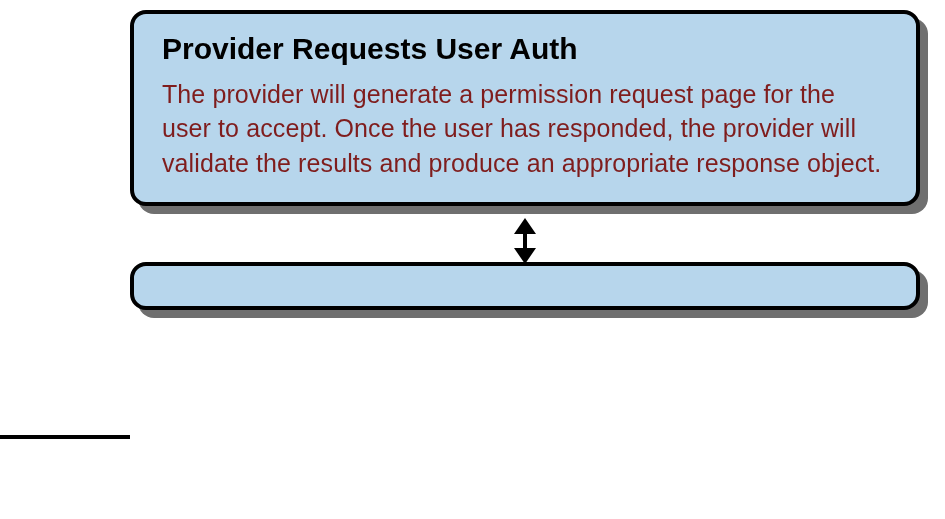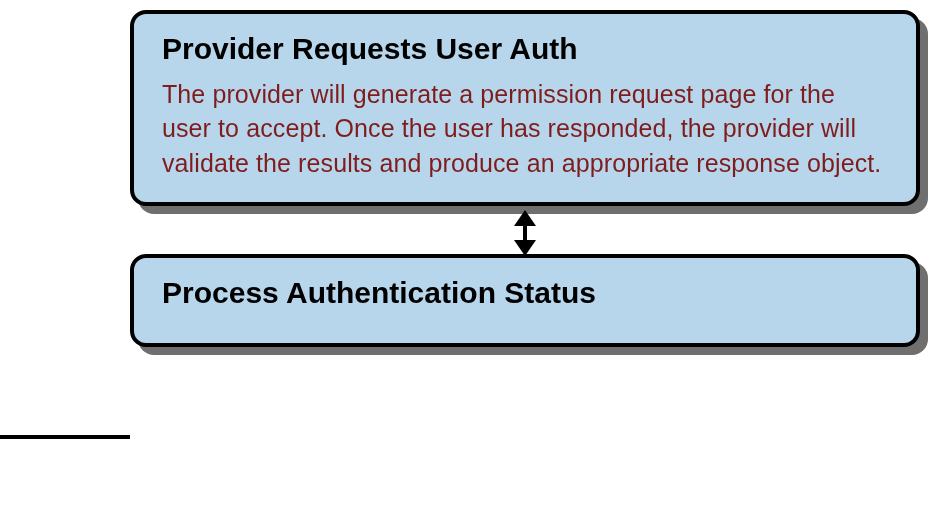--- a/index.html
+++ b/index.html
@@ -10,21 +10,21 @@
     position: relative;
   }
   .diagram {
     position: absolute;
     left: 130px;
     top: 10px;
     width: 790px;
   }
   .node-wrap {
     position: relative;
-    margin-bottom: 6px;
+    margin-bottom: 14px;
   }
   .node-shadow {
     position: absolute;
     left: 8px;
     top: 8px;
     right: -8px;
     bottom: -8px;
     background: #6f6f6f;
     border-radius: 16px;
     z-index: 0;
@@ -117,19 +117,18 @@
 
   <div class="connector">
     <div class="arrowhead up"></div>
     <div class="connector-line"></div>
     <div class="arrowhead down"></div>
   </div>
 
   <div class="node-wrap">
     <div class="node-shadow"></div>
     <div class="node">
-      <div class="node-title">Process Authentication Status</div>
     </div>
   </div>
 
 </div>
 
 <div class="side-line"></div>
 
 </body></html>

